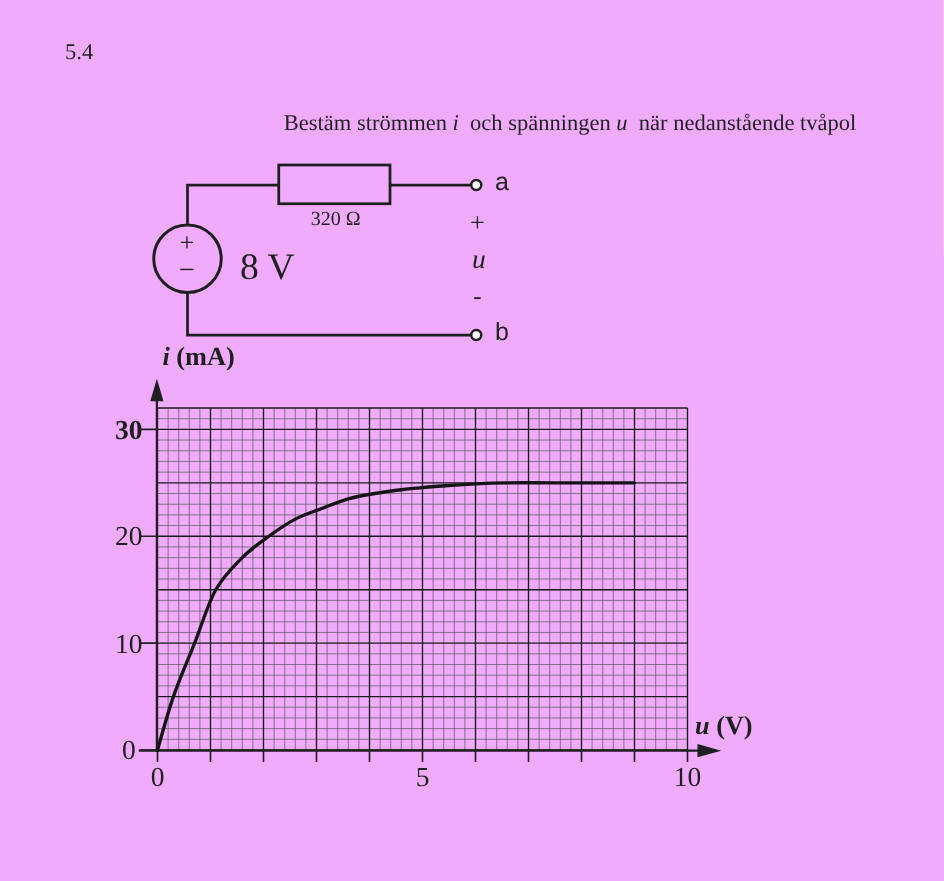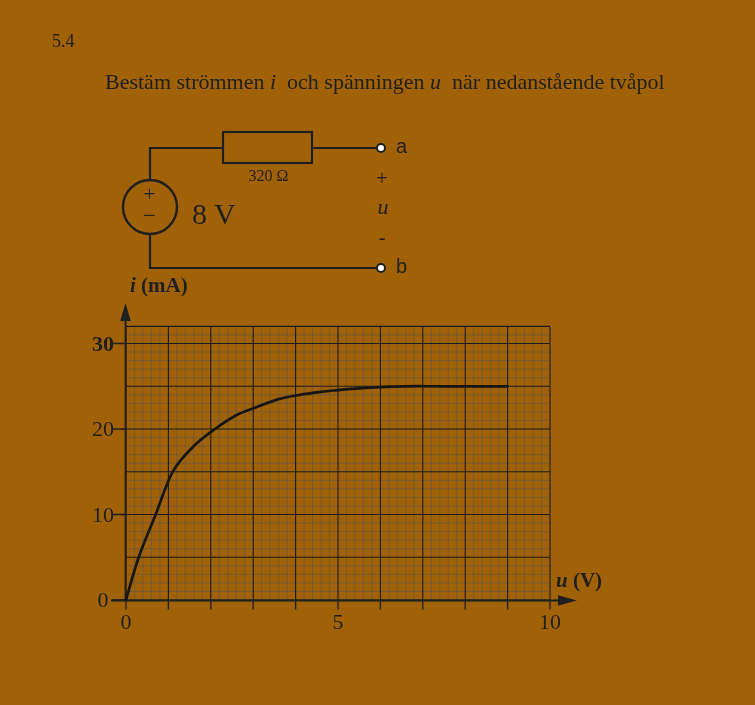--- a/index.html
+++ b/index.html
@@ -1,24 +1,24 @@
 <!DOCTYPE html>
 <html><head>
 <meta charset="utf-8">
 <style>
   html,body{margin:0;padding:0;background:#e8e8e8;}
   .page{
-    position:relative;width:755px;height:705px;background:#a16207;
+    position:relative;width:755px;height:705px;background:#f0abfc;
     font-family:"Liberation Serif", serif;color:#1f1f1f;overflow:hidden;
   }
   .abs{position:absolute;white-space:pre;}
   .it{font-style:italic;}
   
   .problem-number{left:52px;top:31px;font-size:18px;}
-  .problem-text{left:105px;top:14px;width:580px;font-size:22px;line-height:27px;}
+  .problem-text{left:105px;top:31px;width:580px;font-size:18px;line-height:27px;text-align:right;}
   .problem-text .tline{white-space:pre;}
   
   .resistor-value{left:226px;top:167px;width:85px;text-align:center;font-size:16px;}
   .source-value{left:192px;top:197px;font-size:30px;}
   .source-plus{left:138px;top:182px;width:23px;text-align:center;font-size:21px;}
   .source-minus{left:138px;top:204px;width:23px;text-align:center;font-size:23px;line-height:1;}
   .terminal-a-label,.terminal-b-label{font-family:"Liberation Sans",sans-serif;font-size:20px;}
   .terminal-a-label{left:396px;top:135px;}
   .terminal-b-label{left:396px;top:255px;}
   .port-plus{left:372px;top:166px;width:20px;text-align:center;font-size:21px;}

